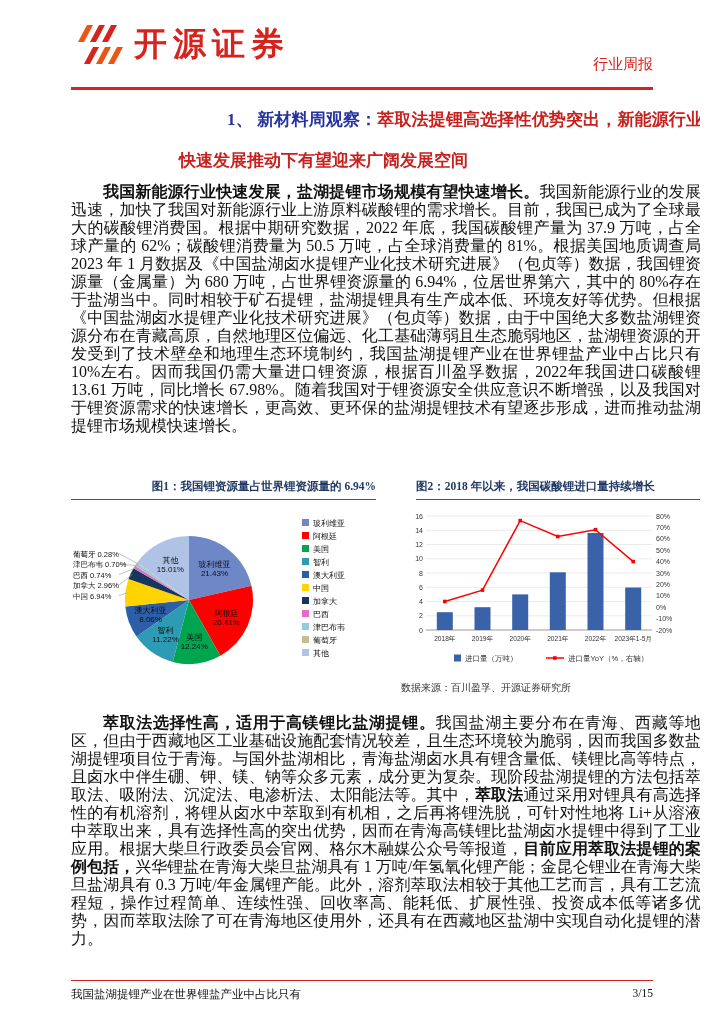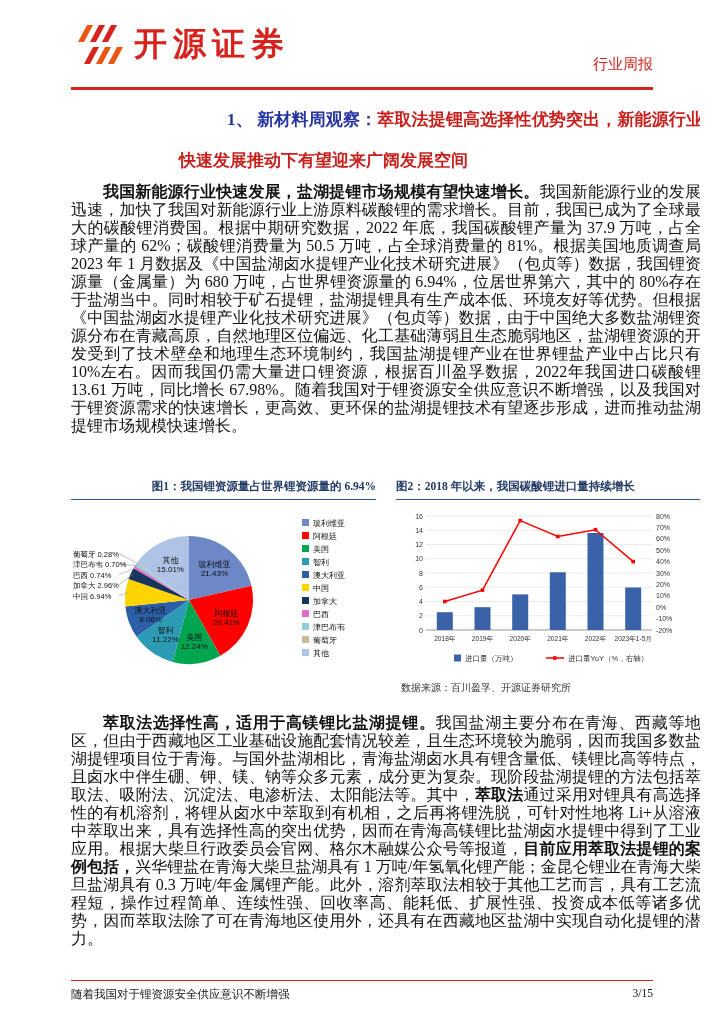--- a/index.html
+++ b/index.html
@@ -19,21 +19,21 @@
   .st-main{color:var(--heading-red,#C7201D);}
   .body-para{position:absolute;left:47px;width:630px;margin:0;font-size:16px;line-height:18px;
     text-align:justify;text-indent:2em;}
   .para1{top:183px;}
   .para2{top:714px;}
   .b{font-weight:bold;}
   .fig-title{position:absolute;top:479px;height:21px;font-size:11.5px;font-weight:bold;
     color:var(--figure-title-blue,#1F3864);border-bottom:1.2px solid var(--figure-rule-blue,#2F5597);
     padding-bottom:4px;}
   .fig1-title{left:47px;width:305px;text-align:right;}
-  .fig2-title{left:372px;width:305px;}
+  .fig2-title{left:392px;width:305px;}
   .chart{position:absolute;top:504px;width:305px;height:170px;}
   .pie-chart{left:47px;}
   .bar-chart{left:372px;}
   .chart text{font-family:"Liberation Sans","DejaVu Sans",sans-serif;}
   .fig-source{position:absolute;top:681px;font-size:10px;color:#333;}
   .fig1-source{left:47px;}
   .fig2-source{left:377px;text-align:center;}
   .footer-rule{position:absolute;top:980px;left:47px;right:47px;height:1px;background:var(--brand-red,#D7231E);}
   .footer{position:absolute;top:987px;left:47px;right:47px;font-size:11.5px;display:flex;justify-content:space-between;color:#111;}
 </style>
@@ -177,16 +177,16 @@
       <rect x="157" y="152.2" width="3.6" height="3.6" fill="#FF0000"></rect>
       <text x="172" y="157" font-size="7.5" text-anchor="start" fill="#333">进口量YoY（%，右轴）</text>
     </svg>
 
   <div class="fig-source fig2-source">数据来源：百川盈孚、开源证券研究所</div>
 
   <p class="body-para para2"><span class="b">萃取法选择性高，适用于高镁锂比盐湖提锂。</span><span>我国盐湖主要分布在青海、西藏等地区，但由于西藏地区工业基础设施配套情况较差，且生态环境较为脆弱，因而我国多数盐湖提锂项目位于青海。与国外盐湖相比，青海盐湖卤水具有锂含量低、镁锂比高等特点，且卤水中伴生硼、钾、镁、钠等众多元素，成分更为复杂。现阶段盐湖提锂的方法包括萃取法、吸附法、沉淀法、电渗析法、太阳能法等。其中，</span><span class="b">萃取法</span><span>通过采用对锂具有高选择性的有机溶剂，将锂从卤水中萃取到有机相，之后再将锂洗脱，可针对性地将 Li+从溶液中萃取出来，具有选择性高的突出优势，因而在青海高镁锂比盐湖卤水提锂中得到了工业应用。根据大柴旦行政委员会官网、格尔木融媒公众号等报道，</span><span class="b">目前应用萃取法提锂的案例包括，</span><span>兴华锂盐在青海大柴旦盐湖具有 1 万吨/年氢氧化锂产能；金昆仑锂业在青海大柴旦盐湖具有 0.3 万吨/年金属锂产能。此外，溶剂萃取法相较于其他工艺而言，具有工艺流程短，操作过程简单、连续性强、回收率高、能耗低、扩展性强、投资成本低等诸多优势，因而萃取法除了可在青海地区使用外，还具有在西藏地区盐湖中实现自动化提锂的潜力。</span></p>
 
   <div class="footer-rule"></div>
   <div class="footer">
-    <span>随着我国对于锂资源安全供应意识不断增强</span>
+    <span>我国盐湖提锂产业在世界锂盐产业中占比只有</span>
     <span>3/15</span>
   </div>
 </div>
 
 </body></html>

